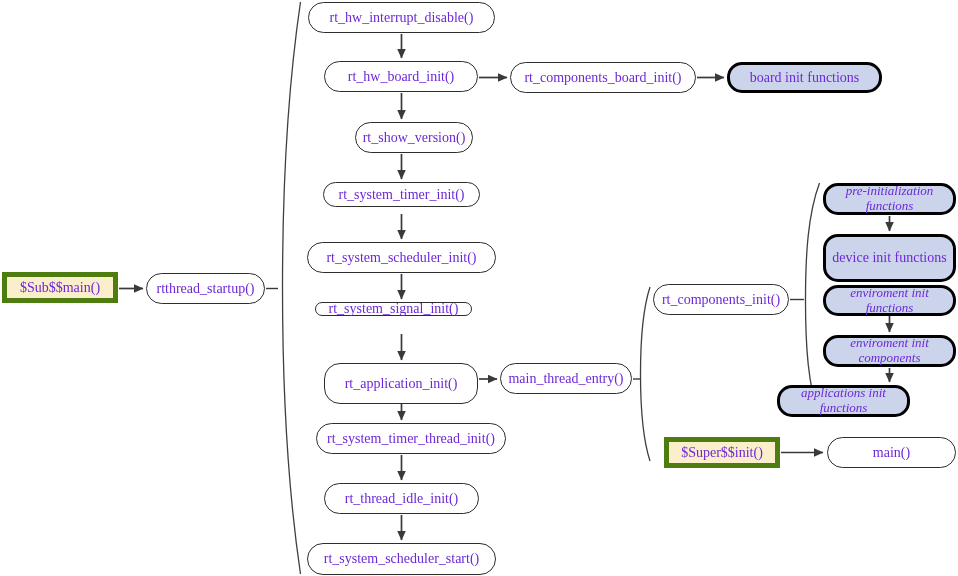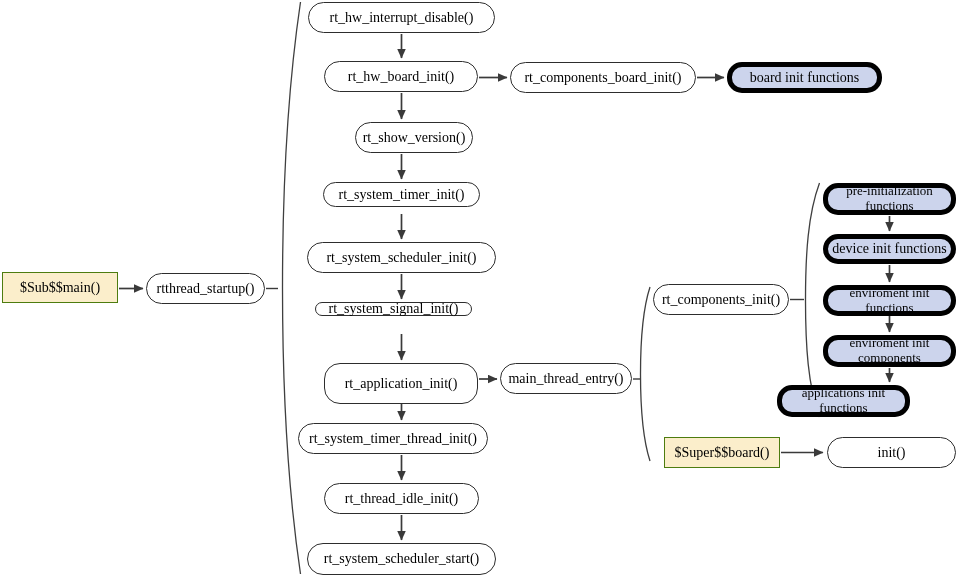--- a/index.html
+++ b/index.html
@@ -9,42 +9,43 @@
     background:#ffffff;
     font-family:"Liberation Serif", serif;
     overflow:hidden;
   }
   #wires{position:absolute;left:0;top:0;pointer-events:none;}
   .node{
     position:absolute;
     display:flex;align-items:center;justify-content:center;
     box-sizing:border-box;
     text-align:center;
-    color:#000000;
+    color:#6d28d9;
     font-size:14px;line-height:1.1;
     white-space:nowrap;
   }
   .pill{
     background:#ffffff;
     border:1px solid #2d2d2d;
     border-radius:16px;
   }
   .stage{
     background:#ccd4ec;
-    border:5px solid #000000;
+    border:3px solid #000000;
     border-radius:15px;
   }
   .stage.wrap{
     white-space:normal;
     font-size:13px;line-height:1.12;
     padding:0 4px;
+    font-style:italic;
   }
   .entry{
     background:#fbeecb;
-    border:1px solid #4d7c0f;
+    border:5px solid #4d7c0f;
   }
 </style>
 </head>
 <body>
 
 <div id="canvas">
 
   <svg id="wires" width="958" height="576" viewBox="0 0 958 576">
     <defs>
       <marker id="ah" markerUnits="userSpaceOnUse" markerWidth="12" markerHeight="10" refX="9.5" refY="4.5" orient="auto">
@@ -76,38 +77,38 @@
     <line x1="266" y1="288.5" x2="278" y2="288.5" stroke="#3a3a3a" stroke-width="1.4"></line>
     <line x1="633" y1="379" x2="640" y2="379" stroke="#3a3a3a" stroke-width="1.4"></line>
     <line x1="790" y1="299.5" x2="804" y2="299.5" stroke="#3a3a3a" stroke-width="1.4"></line>
 
     <path d="M 300.5,2 C 286,100 282.5,195 282.5,288 C 282.5,381 286,476 300.5,574" fill="none" stroke="#3f3f3f" stroke-width="1.3"></path>
     <path d="M 650,287 C 642.5,310 640.5,340 640.5,374 C 640.5,408 642.5,438 650,461" fill="none" stroke="#3f3f3f" stroke-width="1.3"></path>
     <path d="M 819.5,183 C 808,214 805.5,254 805.5,300 C 805.5,346 808,386 819.5,417" fill="none" stroke="#3f3f3f" stroke-width="1.3"></path>
   </svg>
 
   <div class="node entry" style="left:2px;top:272px;width:116px;height:31px">$Sub$$main()</div>
-  <div class="node entry" style="left:664px;top:437px;width:116px;height:31px">$Super$$board()</div>
+  <div class="node entry" style="left:664px;top:437px;width:116px;height:31px">$Super$$init()</div>
 
   <div class="node pill" style="left:146px;top:273px;width:119px;height:31px">rtthread_startup()</div>
   <div class="node pill" style="left:308px;top:2px;width:187px;height:31px">rt_hw_interrupt_disable()</div>
   <div class="node pill" style="left:324px;top:61px;width:154px;height:31px">rt_hw_board_init()</div>
   <div class="node pill" style="left:510px;top:62px;width:186px;height:31px">rt_components_board_init()</div>
   <div class="node pill stage" style="left:727px;top:62px;width:155px;height:31px">board init functions</div>
   <div class="node pill" style="left:355px;top:122px;width:118px;height:31px">rt_show_version()</div>
   <div class="node pill" style="left:323px;top:182px;width:157px;height:25px">rt_system_timer_init()</div>
   <div class="node pill" style="left:307px;top:242px;width:189px;height:31px">rt_system_scheduler_init()</div>
   <div class="node pill" style="left:315px;top:302px;width:157px;height:14px">rt_system_signal_init()</div>
   <div class="node pill" style="left:324px;top:363px;width:154px;height:41px">rt_application_init()</div>
   <div class="node pill" style="left:500px;top:363px;width:132px;height:31px">main_thread_entry()</div>
   <div class="node pill" style="left:653px;top:284px;width:136px;height:31px">rt_components_init()</div>
-  <div class="node pill" style="left:298px;top:423px;width:190px;height:31px">rt_system_timer_thread_init()</div>
+  <div class="node pill" style="left:316px;top:423px;width:190px;height:31px">rt_system_timer_thread_init()</div>
   <div class="node pill" style="left:324px;top:483px;width:155px;height:31px">rt_thread_idle_init()</div>
   <div class="node pill" style="left:307px;top:543px;width:189px;height:32px">rt_system_scheduler_start()</div>
-  <div class="node pill" style="left:827px;top:437px;width:129px;height:31px">init()</div>
+  <div class="node pill" style="left:827px;top:437px;width:129px;height:31px">main()</div>
 
   <div class="node pill stage wrap" style="left:823px;top:183px;width:133px;height:32px">pre-initialization functions</div>
-  <div class="node pill stage" style="left:823px;top:234px;width:133px;height:30px">device init functions</div>
+  <div class="node pill stage" style="left:823px;top:234px;width:133px;height:48px">device init functions</div>
   <div class="node pill stage wrap" style="left:823px;top:285px;width:133px;height:31px">enviroment init functions</div>
   <div class="node pill stage wrap" style="left:823px;top:335px;width:133px;height:32px">enviroment init components</div>
   <div class="node pill stage wrap" style="left:777px;top:385px;width:133px;height:32px">applications init functions</div>
 
 </div>
 
 </body></html>

